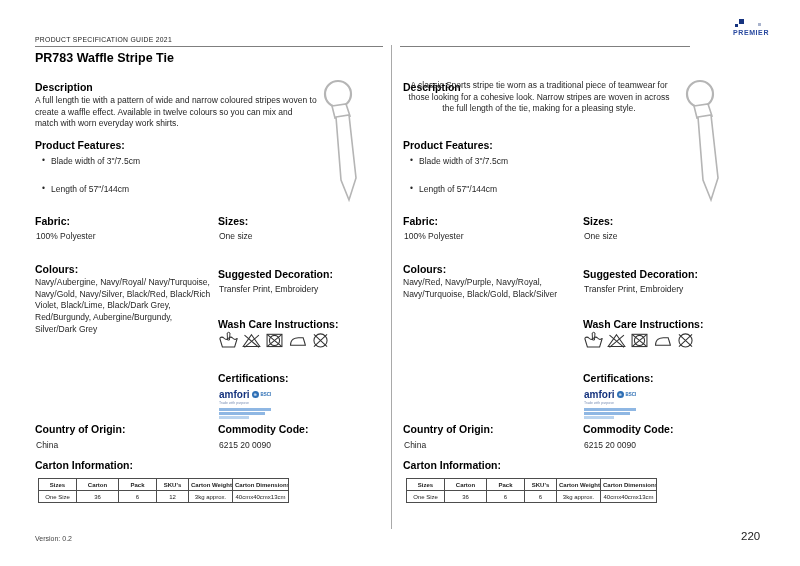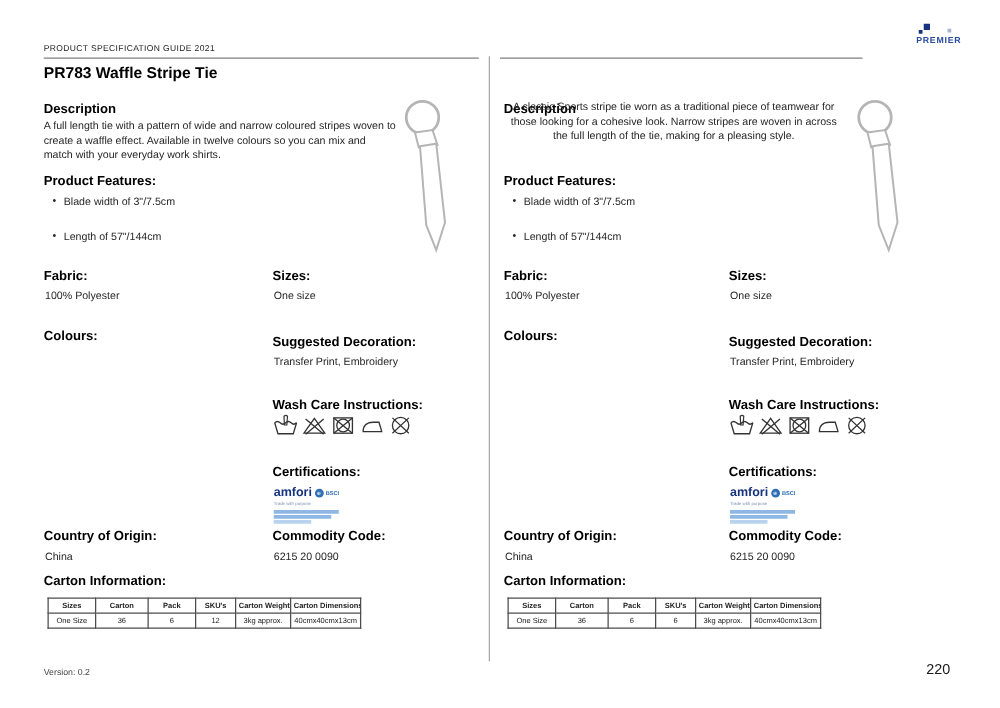--- a/index.html
+++ b/index.html
@@ -85,39 +85,40 @@
 
   <div class="rule" style="left:35px; top:46px; width:348px;"></div>
   <div class="rule" style="left:400px; top:46px; width:290px;"></div>
   <div class="vdivider" style="left:391px; top:45px; height:484px;"></div>
 
   <section class="col" style="left:35px; width:350px;">
 
     <div class="abs prod-title" style="top:51px; left:0;">PR783 Waffle Stripe Tie</div>
 
     <div class="abs h-sec" style="top:81px; left:0;">Description</div>
-    <div class="abs body-text" style="top:95px; left:0; width:282px;">A full length tie with a pattern of wide and narrow coloured stripes woven to create a waffle effect. Available in twelve colours so you can mix and match with your everyday work shirts.</div>
+    <div class="abs body-text" style="top:95px; left:0; width:282px;">A full length tie with a pattern of wide and narrow coloured stripes woven to create a waffle effect. Available in twelve colours so you can mix and match with worn everyday work shirts.</div>
 
     <div class="abs h-sec" style="top:139px; left:0;">Product Features:</div>
     <div class="abs bullet" style="top:156px; left:7px;">Blade width of 3"/7.5cm</div>
     <div class="abs bullet" style="top:174px; left:7px;">Length of 57"/144cm</div>
 
     <svg class="tie-svg" style="left:281px; top:78px;" width="56" height="140" viewBox="0 0 56 140">
       <circle cx="22" cy="16" r="13" fill="#fff" stroke="#b5b5b5" stroke-width="2.2"></circle>
       <path d="M16,28 L30,26 L34,38 L19,40 Z" fill="#fff" stroke="#b5b5b5" stroke-width="1.6"></path>
       <path d="M20,39 L33,37 L40,100 L33,122 L25,102 Z" fill="#fff" stroke="#b5b5b5" stroke-width="1.6"></path>
     </svg>
 
     <div class="abs h-sec" style="top:215px; left:0;">Fabric:</div>
     <div class="abs body-text" style="top:231px; left:1px;">100% Polyester</div>
 
     <div class="abs h-sec" style="top:215px; left:183px;">Sizes:</div>
     <div class="abs body-text" style="top:231px; left:184px;">One size</div>
 
     <div class="abs h-sec" style="top:263px; left:0;">Colours:</div>
+    <div class="abs body-text" style="top:277px; left:0; width:178px;">Navy/Aubergine, Navy/Royal/ Navy/Turquoise, Navy/Gold, Navy/Silver, Black/Red, Black/Rich Violet, Black/Lime, Black/Dark Grey, Red/Burgundy, Aubergine/Burgundy, Silver/Dark Grey</div>
 
     <div class="abs h-sec" style="top:268px; left:183px;">Suggested Decoration:</div>
     <div class="abs body-text" style="top:284px; left:184px;">Transfer Print, Embroidery</div>
 
     <div class="abs h-sec" style="top:318px; left:183px;">Wash Care Instructions:</div>
     <div class="abs wash-icons" style="top:331px; left:183px;">
       <svg width="21" height="18" viewBox="0 0 24 20">
         <path d="M2,8 L5,18 L19,18 L22,8" fill="none" stroke="#333" stroke-width="1.2"></path>
         <path d="M2,8 Q4.5,5.5 7,8 T12,8 T17,8 T22,8" fill="none" stroke="#333" stroke-width="1.2"></path>
         <path d="M10.5,2 q1.8,-1.6 3.2,0 l-0.6,8 h-2.2 Z" fill="none" stroke="#333" stroke-width="1.1"></path>
@@ -203,20 +204,21 @@
       <path d="M20,39 L33,37 L40,100 L33,122 L25,102 Z" fill="#fff" stroke="#b5b5b5" stroke-width="1.6"></path>
     </svg>
 
     <div class="abs h-sec" style="top:215px; left:3px;">Fabric:</div>
     <div class="abs body-text" style="top:231px; left:4px;">100% Polyester</div>
 
     <div class="abs h-sec" style="top:215px; left:183px;">Sizes:</div>
     <div class="abs body-text" style="top:231px; left:184px;">One size</div>
 
     <div class="abs h-sec" style="top:263px; left:3px;">Colours:</div>
+    <div class="abs body-text" style="top:277px; left:3px; width:178px;">Navy/Red, Navy/Purple, Navy/Royal, Navy/Turquoise, Black/Gold, Black/Silver</div>
 
     <div class="abs h-sec" style="top:268px; left:183px;">Suggested Decoration:</div>
     <div class="abs body-text" style="top:284px; left:184px;">Transfer Print, Embroidery</div>
 
     <div class="abs h-sec" style="top:318px; left:183px;">Wash Care Instructions:</div>
     <div class="abs wash-icons" style="top:331px; left:183px;">
       <svg width="21" height="18" viewBox="0 0 24 20">
         <path d="M2,8 L5,18 L19,18 L22,8" fill="none" stroke="#333" stroke-width="1.2"></path>
         <path d="M2,8 Q4.5,5.5 7,8 T12,8 T17,8 T22,8" fill="none" stroke="#333" stroke-width="1.2"></path>
         <path d="M10.5,2 q1.8,-1.6 3.2,0 l-0.6,8 h-2.2 Z" fill="none" stroke="#333" stroke-width="1.1"></path>

